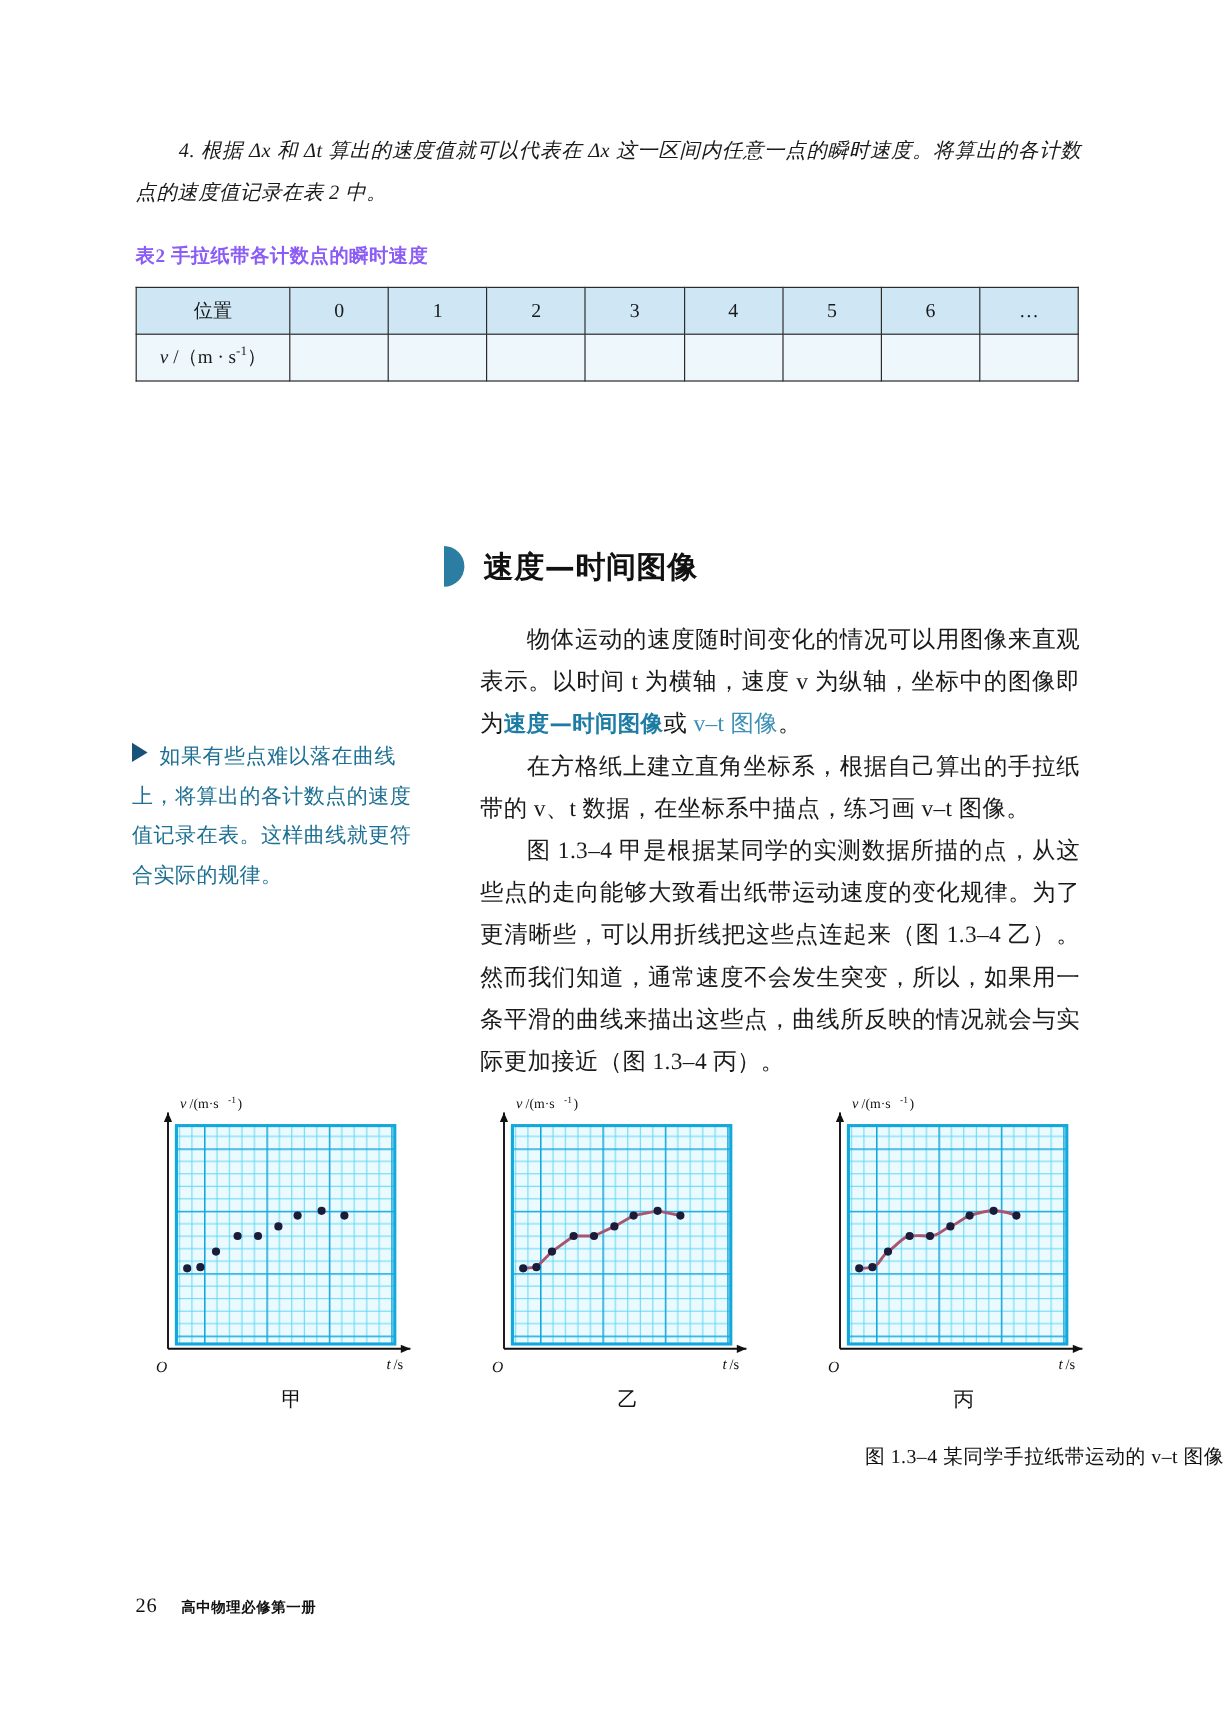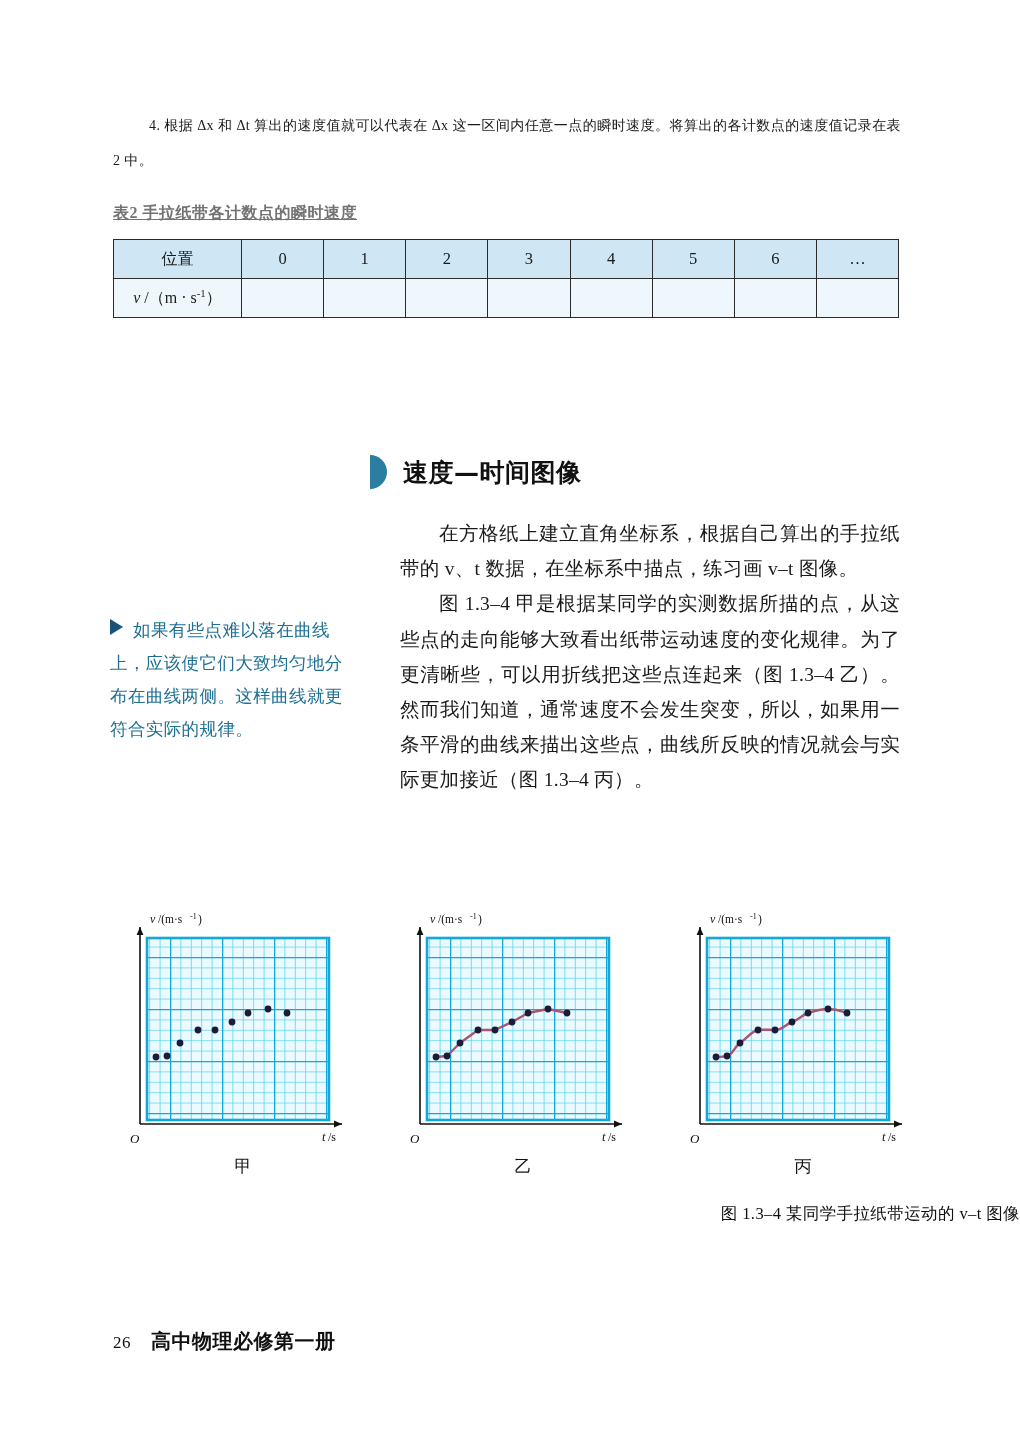--- a/index.html
+++ b/index.html
@@ -20,39 +20,39 @@
     position: absolute;
     inset: 0;
   }
 
   
   .top-para {
     position: absolute;
     left: 113px;
     top: 108px;
     width: 788px;
-    font-size: 14px;
+    font-size: 17px;
     line-height: 35px;
     text-align: justify;
     text-justify: inter-ideograph;
     letter-spacing: 0.4px;
+    font-style: italic;
   }
   .top-para .indent { display: inline-block; width: 36px; }
   .mi { font-family: "Liberation Serif", serif; font-style: italic; }
 
   
   .table-caption {
     position: absolute;
     left: 113px;
     top: 203px;
     font-size: 16px;
     font-weight: bold;
     letter-spacing: 0.5px;
-    color: #737373;
-    text-decoration: underline;
+    color: #8b5cf6;
   }
 
   
   .vtable {
     position: absolute;
     left: 113px;
     top: 239px;
     width: 786px;
     border-collapse: collapse;
     table-layout: fixed;
@@ -178,21 +178,21 @@
   
   .footer {
     position: absolute;
     left: 113px;
     top: 1328px;
     font-size: 17px;
     color: #111;
     letter-spacing: 0.5px;
   }
   .footer .pnum { margin-right: 20px; font-family: Liberation Serif, serif; }
-  .footer .fttl { font-weight: bold; font-size: 20px; }
+  .footer .fttl { font-weight: bold; font-size: 12px; }
 </style>
 </head>
 <body>
 
 <div class="page">
 
   <div class="top-para">
     <span class="indent"></span><span>4.</span>&nbsp;<span>根据 Δx 和 Δt 算出的速度值就可以代表在 Δx 这一区间内任意一点的瞬时速度。将算出的各计数点的速度值记录在表 2 中。</span>
   </div>
 
@@ -235,26 +235,27 @@
       </tr>
     </tbody>
   </table>
 
   <div class="sec-head">
     <div class="sec-bullet"></div>
     <div class="sec-title">速度—时间图像</div>
   </div>
 
   <div class="maincol">
+    <p><span>物体运动的速度随时间变化的情况可以用图像来直观表示。以时间 t 为横轴，速度 v 为纵轴，坐标中的图像即为</span><span class="kw">速度—时间图像</span><span>或 </span><span class="kw2">v–t 图像</span><span>。</span></p>
     <p>在方格纸上建立直角坐标系，根据自己算出的手拉纸带的 v、t 数据，在坐标系中描点，练习画 v–t 图像。</p>
     <p>图 1.3–4 甲是根据某同学的实测数据所描的点，从这些点的走向能够大致看出纸带运动速度的变化规律。为了更清晰些，可以用折线把这些点连起来（图 1.3–4 乙）。然而我们知道，通常速度不会发生突变，所以，如果用一条平滑的曲线来描出这些点，曲线所反映的情况就会与实际更加接近（图 1.3–4 丙）。</p>
   </div>
 
   <div class="sidenote">
-    <span class="tri"></span><span>如果有些点难以落在曲线上，应该使它们大致均匀地分布在曲线两侧。这样曲线就更符合实际的规律。</span>
+    <span class="tri"></span><span>如果有些点难以落在曲线上，将算出的各计数点的速度值记录在表。这样曲线就更符合实际的规律。</span>
   </div>
 
   <div class="figblock">
 
     <div class="graph g1">
       <svg class="gsvg" width="250" height="250" viewBox="0 0 250 250">
         <defs>
           <pattern id="minor1" width="10.4" height="10.4" patternUnits="userSpaceOnUse">
             <path d="M 10.4 0 L 0 0 0 10.4" fill="none" stroke="#5ad6f2" stroke-width="1.6"></path>
           </pattern>

